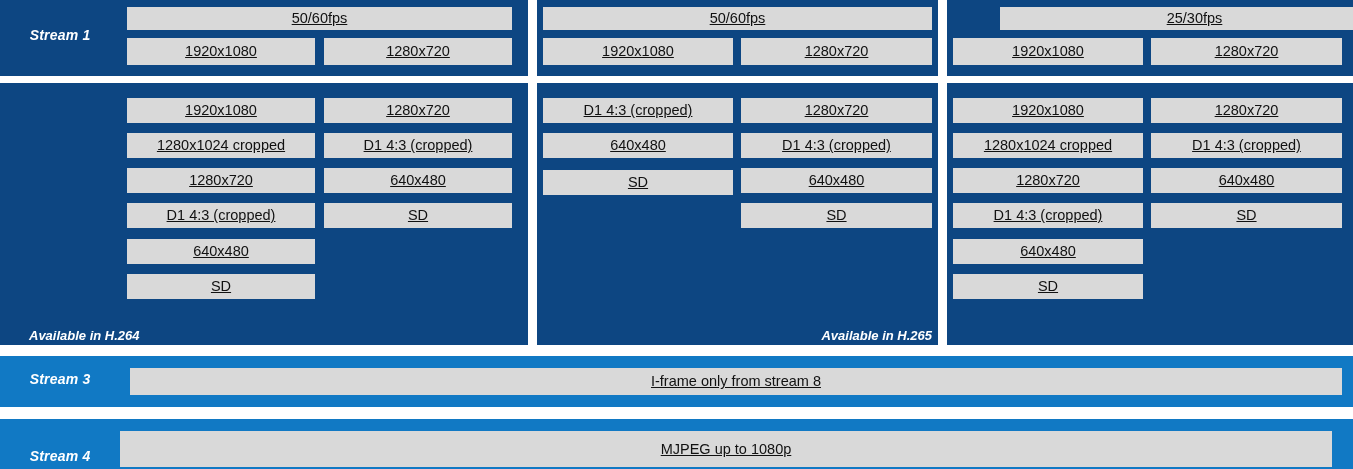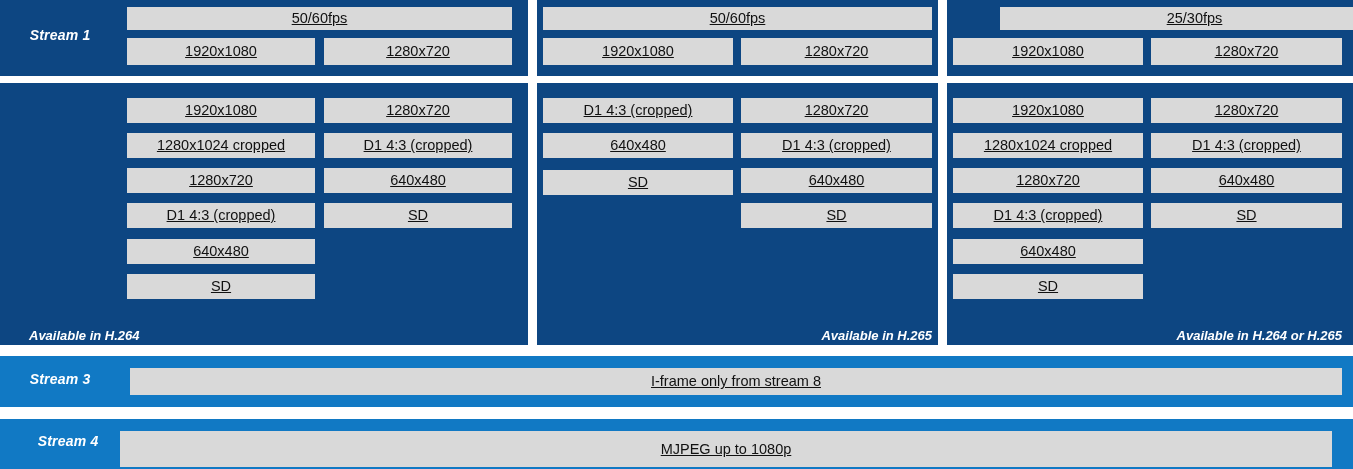--- a/index.html
+++ b/index.html
@@ -141,23 +141,22 @@
   <div class="chip" style="left:953px; top:168px; width:190px; height:25px;">1280x720</div>
   <div class="chip" style="left:953px; top:203px; width:190px; height:25px;">D1 4:3 (cropped)</div>
   <div class="chip" style="left:953px; top:239px; width:190px; height:25px;">640x480</div>
   <div class="chip" style="left:953px; top:274px; width:190px; height:25px;">SD</div>
 
   <div class="chip" style="left:1151px; top:98px;  width:191px; height:25px;">1280x720</div>
   <div class="chip" style="left:1151px; top:133px; width:191px; height:25px;">D1 4:3 (cropped)</div>
   <div class="chip" style="left:1151px; top:168px; width:191px; height:25px;">640x480</div>
   <div class="chip" style="left:1151px; top:203px; width:191px; height:25px;">SD</div>
 
-  <div class="footnote" style="left:947px; top:328px; width:395px; text-align:right;">Available in H.264 or H.265</div>
 
   <div class="panel light" id="s3-panel"></div>
   <div class="stream-label" style="top:371px;">Stream 3</div>
   <div class="chip" style="left:130px; top:368px; width:1212px; height:27px;">I-frame only from stream 8</div>
 
   <div class="panel light" id="s4-panel"></div>
-  <div class="stream-label" style="top:433px;padding-left:8px;">Stream 4</div>
+  <div class="stream-label" style="top:448px;">Stream 4</div>
   <div class="chip" style="left:120px; top:431px; width:1212px; height:36px;">MJPEG up to 1080p</div>
 
 </div>
 
 </body></html>

